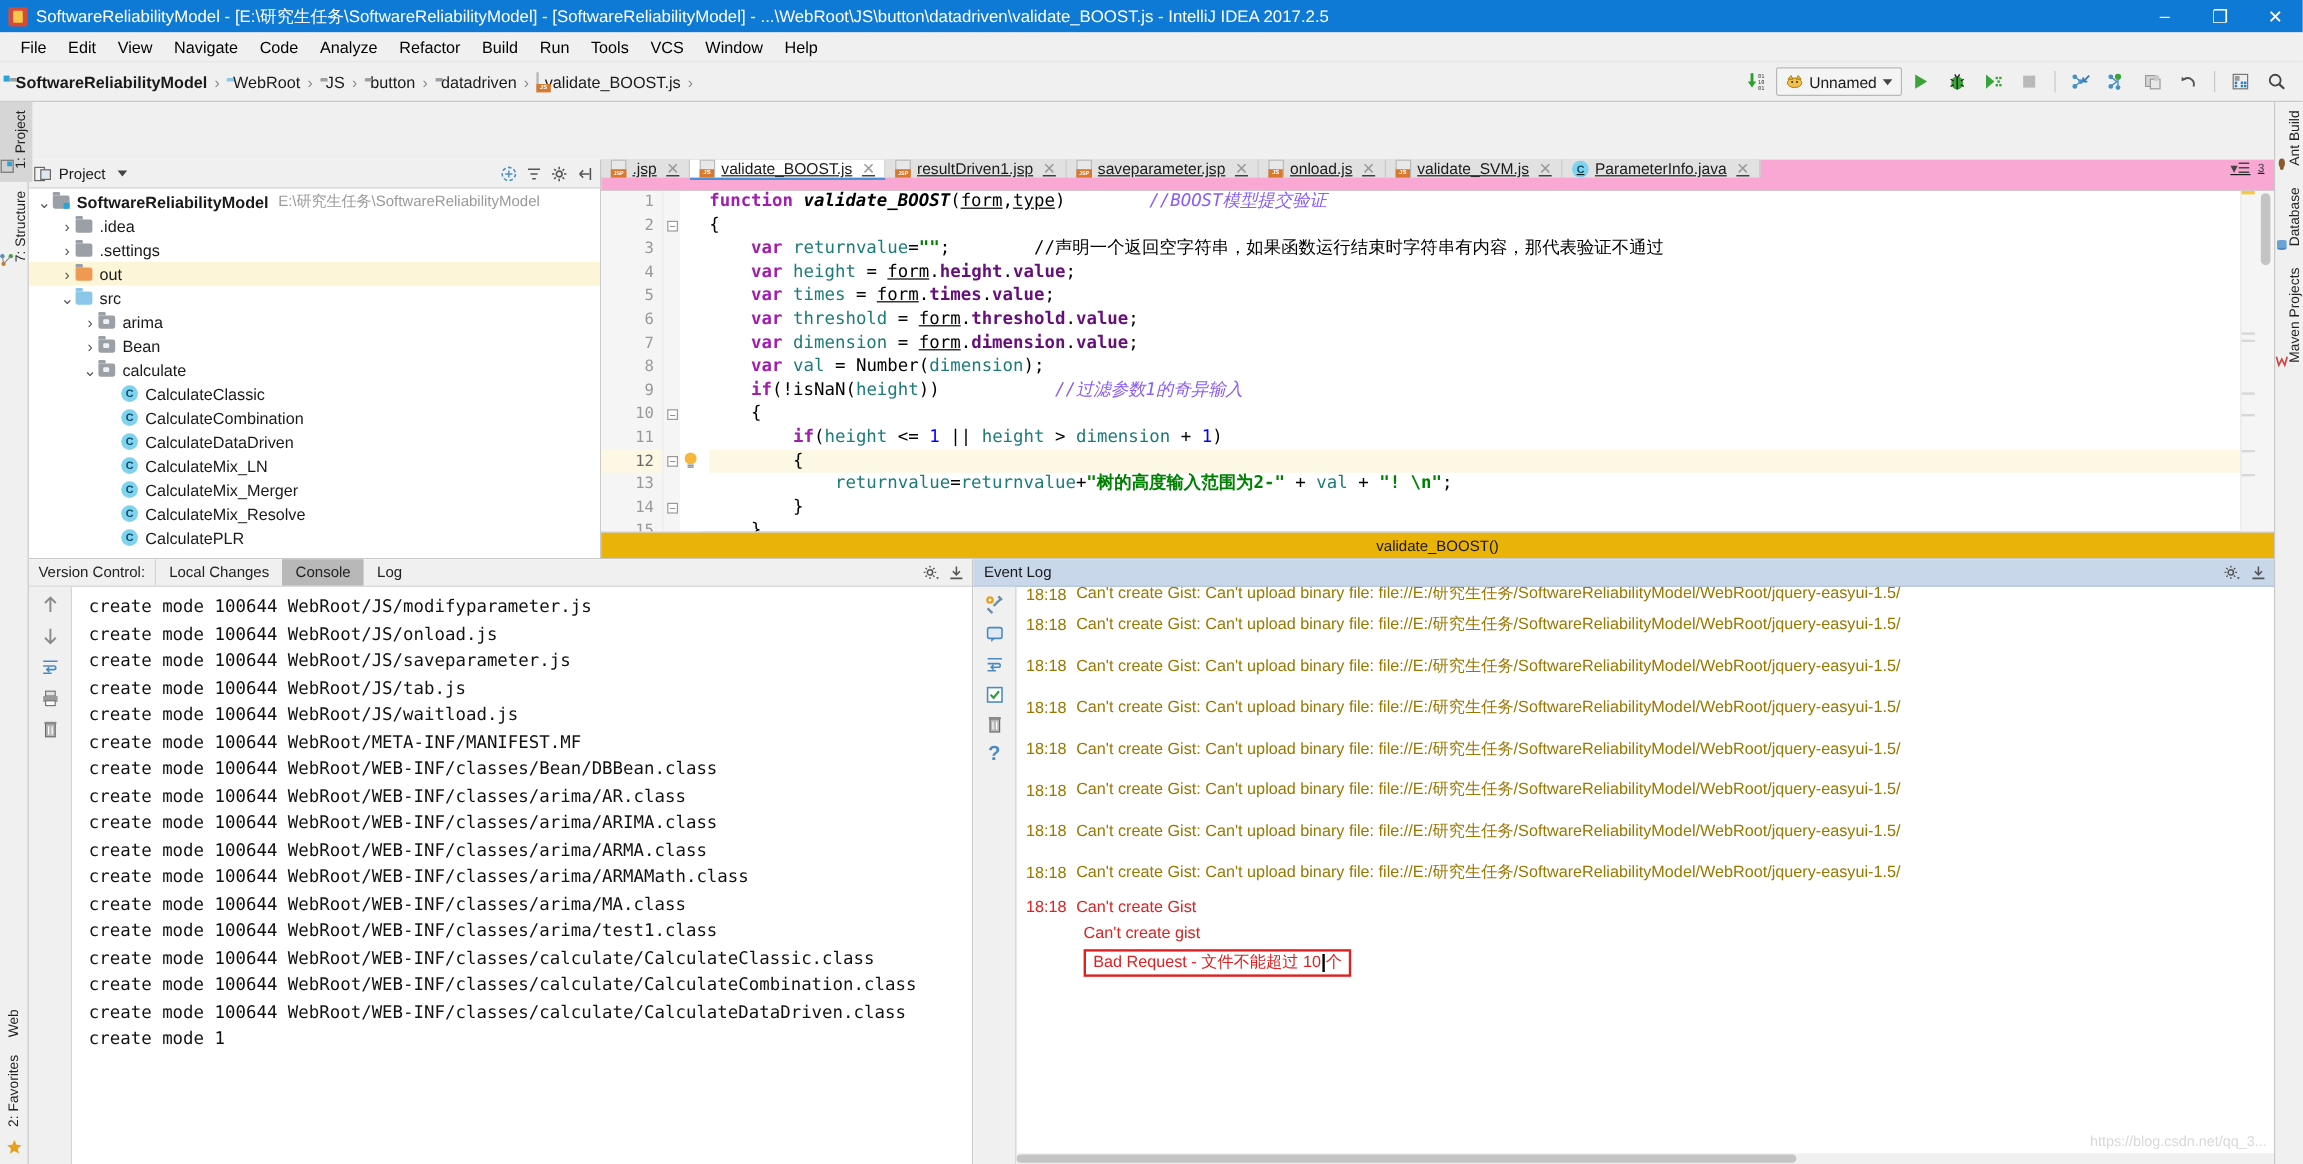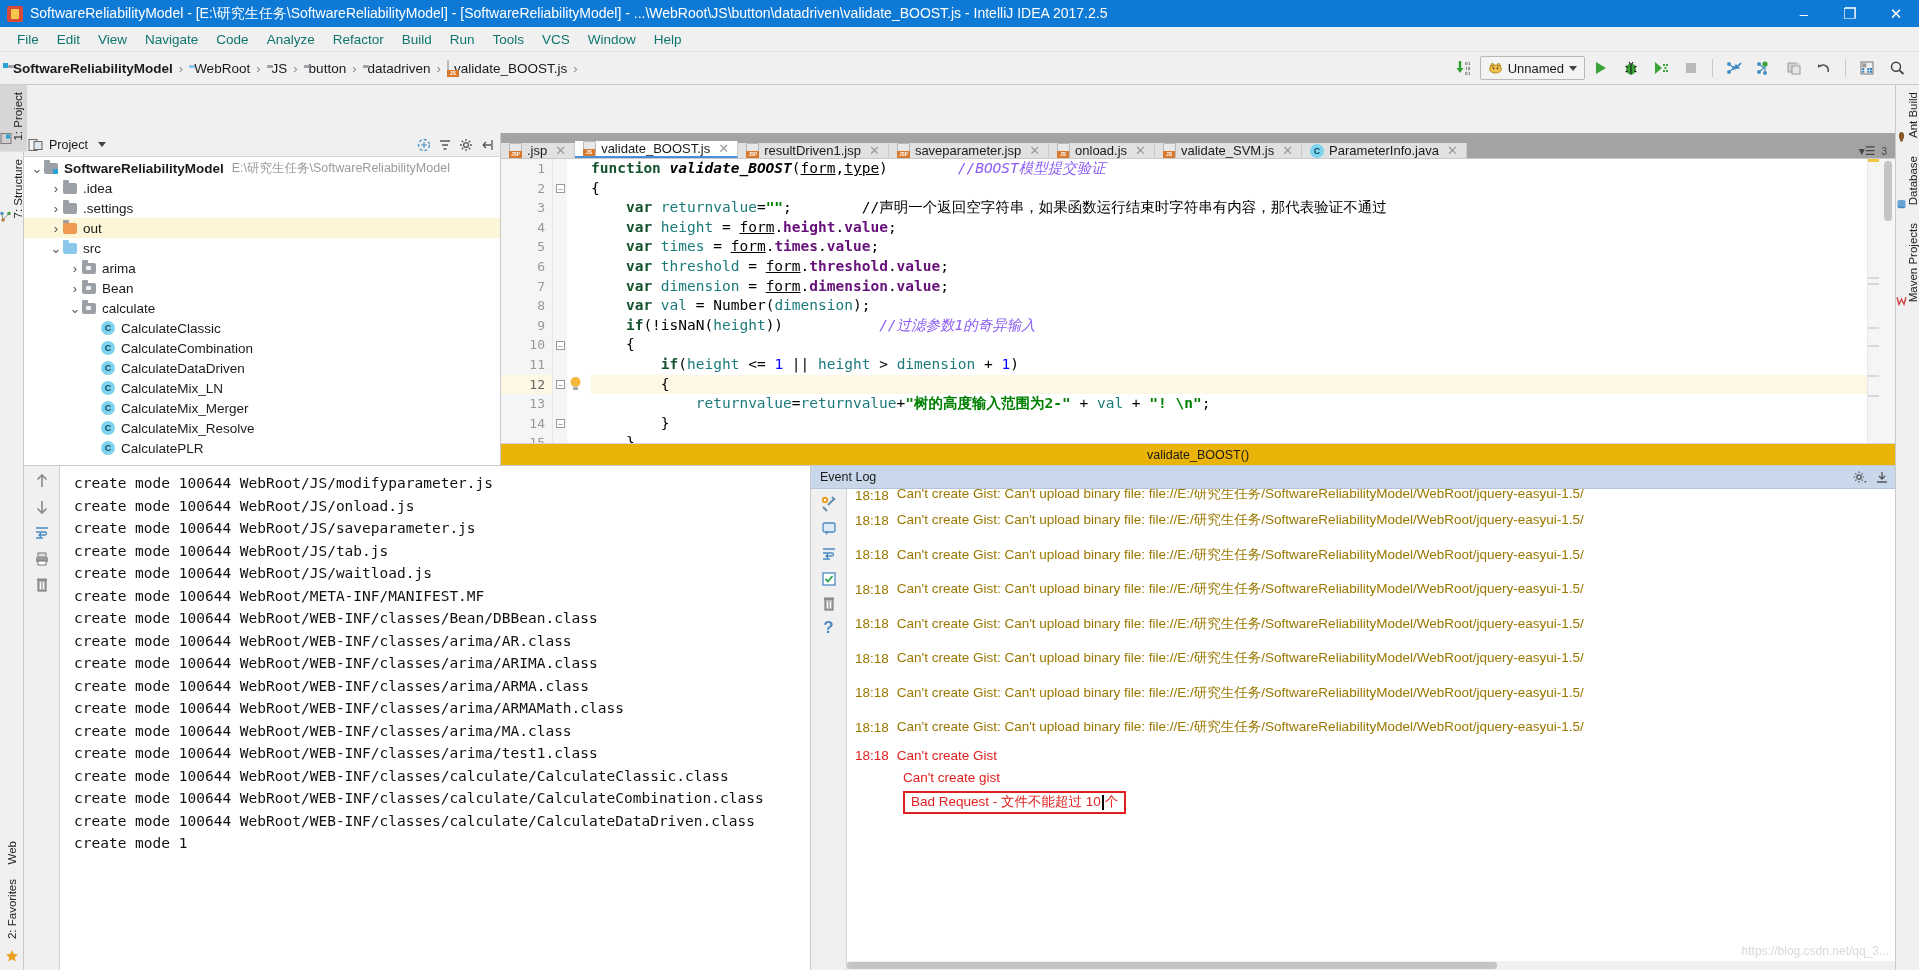--- a/index.html
+++ b/index.html
@@ -33,21 +33,21 @@
   .win-btn {
     width:46px; height:27px; display:flex; align-items:center; justify-content:center;
     font-size:15px; color:#fff;
   }
 
   
   .menubar {
     height:25px; flex:0 0 25px; background:#f0f0f0; display:flex; align-items:center;
     padding-left:8px; border-bottom:1px solid #e3e3e3;
   }
-  .menu-item { padding:2px 9px; font-size:13.5px; color:#0f766e; }
+  .menu-item { padding:2px 9px; font-size:13.5px; color:#000000; }
 
   
   .navbar {
     height:33px; flex:0 0 33px; background:#f0f0f0; display:flex; align-items:center;
     padding-left:8px; border-bottom:1px solid #c9c9c9;
   }
   .crumb { display:flex; align-items:center; font-size:13.5px; }
   .crumb .ic { margin-right:5px; display:inline-block; }
   .crumb-sep { color:#8a8a8a; margin:0 6px; font-size:13px; }
   .crumb.bold { font-weight:bold; }
@@ -136,42 +136,42 @@
   .trow.highlight { background:#fdf5d8; }
   .twist { width:14px; flex:0 0 14px; display:flex; align-items:center; justify-content:center;
            color:#555; font-size:9px; }
   .trow .ic { margin-right:6px; display:flex; align-items:center; }
   .trow .lbl { }
   .trow .sub { color:#9a9a9a; margin-left:8px; font-size:12.5px; }
   .trow.root .lbl { font-weight:bold; }
 
   
   .editor-panel { flex:1 1 auto; display:flex; flex-direction:column; min-width:0; background:#fff; }
-  .tabbar { height:26px; flex:0 0 26px; background:#a3a3a3; display:flex; align-items:flex-end;
-            border-bottom:1px solid #c9c9c9; overflow:hidden; }
+  .tabbar { height:26px; flex:0 0 26px; background:#f9a8d4; display:flex; align-items:flex-start;
+            border-bottom:1px solid #c9c9c9; overflow:hidden;text-decoration:underline; }
   .etab {
     display:flex; align-items:center; gap:5px; padding:0 8px; font-size:13px;
     border-right:1px solid #c9c9c9; background:#e1e1e1; white-space:nowrap; cursor:pointer;
   }
   .etab.active { background:#fff; border-bottom:2px solid #4a90d9; }
   .etab .x { color:#9a9a9a; font-size:13px; margin-left:3px; }
   .tabbar-right { margin-left:auto; display:flex; align-items:center; padding:0 8px; gap:6px; }
 
   .code-wrap { flex:1 1 auto; display:flex; min-height:0; position:relative; overflow:hidden; }
   .gutter { width:52px; flex:0 0 52px; background:#f5f5f5; border-right:1px solid #e6e6e6;
             text-align:right; color:#999; font-family:"DejaVu Sans Mono", monospace; font-size:13px; }
   .gline { height:19.6px; line-height:19.6px; padding-right:7px; }
   .foldgut { width:14px; flex:0 0 14px; background:#f5f5f5; position:relative; }
   .foldmark { position:absolute; left:3px; width:9px; height:9px; border:1px solid #999; background:#fff;
               font-size:8px; line-height:7px; text-align:center; color:#555; }
   .code { flex:1 1 auto; font-family:"DejaVu Sans Mono", monospace; font-size:14.5px;
           line-height:19.6px; padding-left:6px; white-space:pre; overflow:hidden; position:relative; }
   .cl { height:19.6px; }
   .cl.hl { background:#fdf8e4; }
-  .kw { color:#14532d; font-weight:bold; }
+  .kw { color:#a21caf; font-weight:bold; }
   .fn { color:#000; font-style:italic; font-weight:bold; }
   .id { color:#1d7a7a; }
   .par { color:#000; text-decoration:underline; }
   .prop { color:#660e7a; font-weight:bold; }
   .cmt { color:#8b5cf6; font-style:italic; }
   .str { color:#008000; font-weight:bold; }
   .num { color:#0000ff; }
   .plain { color:#000; }
   .bulb { position:absolute; font-size:12px; }
   .breadcrumb-editor { height:22px; flex:0 0 22px; background:#eab308; border-top:1px solid #d5d5d5;
@@ -684,20 +684,40 @@
               <i style="top:2px;height:60px;left:3px;width:8px"></i>
             </div>
           </div>
           <div class="breadcrumb-editor">validate_BOOST()</div>
         </div>
       </div>
 
       <div class="bottomarea">
 
         <div class="vc-panel">
+          <div class="vc-tabs">
+            <div class="vc-label">Version Control:</div>
+            <div class="vc-tab">Local Changes</div>
+            <div class="vc-tab active">Console</div>
+            <div class="vc-tab">Log</div>
+            <div class="vc-right">
+              <span>
+                <svg width="14" height="14" viewBox="0 0 14 14">
+                  <circle cx="6" cy="7" r="2.2" fill="none" stroke="#555" stroke-width="1.3"></circle>
+                  <path d="M6 1.5 L6 3 M6 11 L6 12.5 M0.8 7 L2.3 7 M9.7 7 L11.2 7 M2.3 3.3 L3.4 4.4 M8.6 9.6 L9.7 10.7 M9.7 3.3 L8.6 4.4 M3.4 9.6 L2.3 10.7" stroke="#555" stroke-width="1.2"></path>
+                  <path d="M11 11 L13.5 11 L12.25 13 Z" fill="#555"></path>
+                </svg>
+              </span>
+              <span>
+                <svg width="14" height="14" viewBox="0 0 14 14">
+                  <path d="M7 2 L7 8 M4 6 L7 9 L10 6 M2 12 L12 12" stroke="#555" stroke-width="1.3" fill="none"></path>
+                </svg>
+              </span>
+            </div>
+          </div>
           <div class="vc-body">
             <div class="vc-side">
               <span>
                 <svg width="16" height="16" viewBox="0 0 16 16">
                     <path d="M8 2 L8 14 M3.5 6.5 L8 2 L12.5 6.5" stroke="#8a8a8a" stroke-width="1.6" fill="none"></path>
                   </svg>
               </span>
               <span>
                 <svg width="16" height="16" viewBox="0 0 16 16">
                     <path d="M8 2 L8 14 M3.5 9.5 L8 14 L12.5 9.5" stroke="#8a8a8a" stroke-width="1.6" fill="none"></path>

